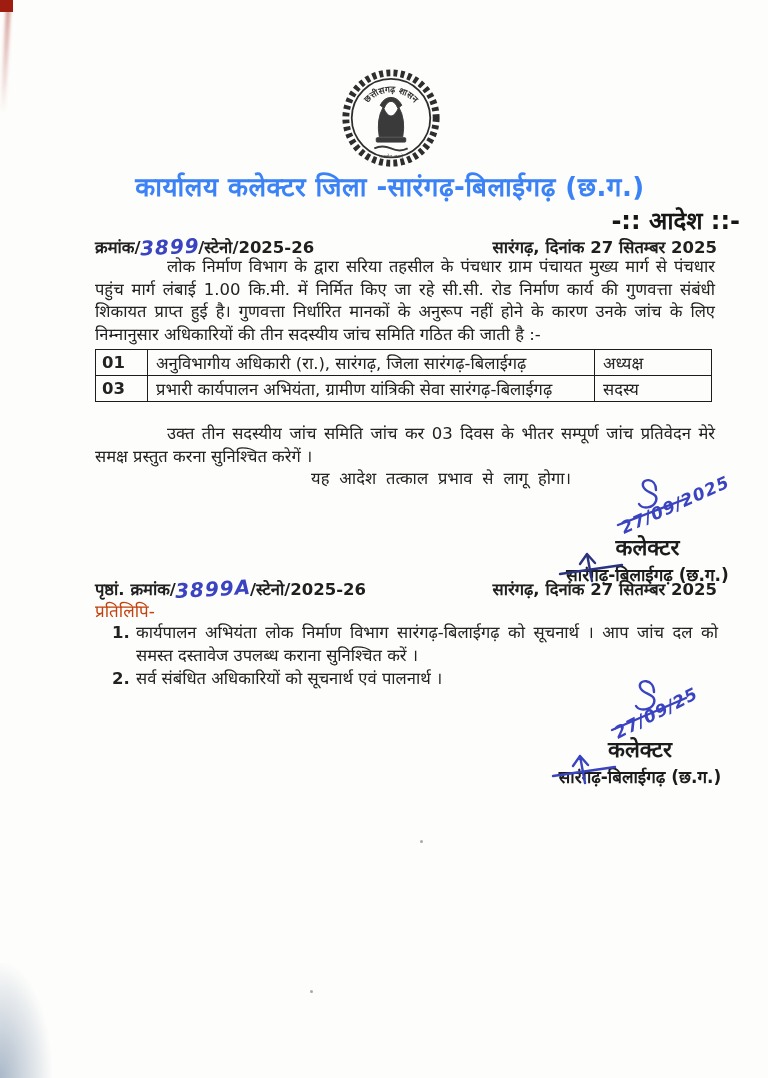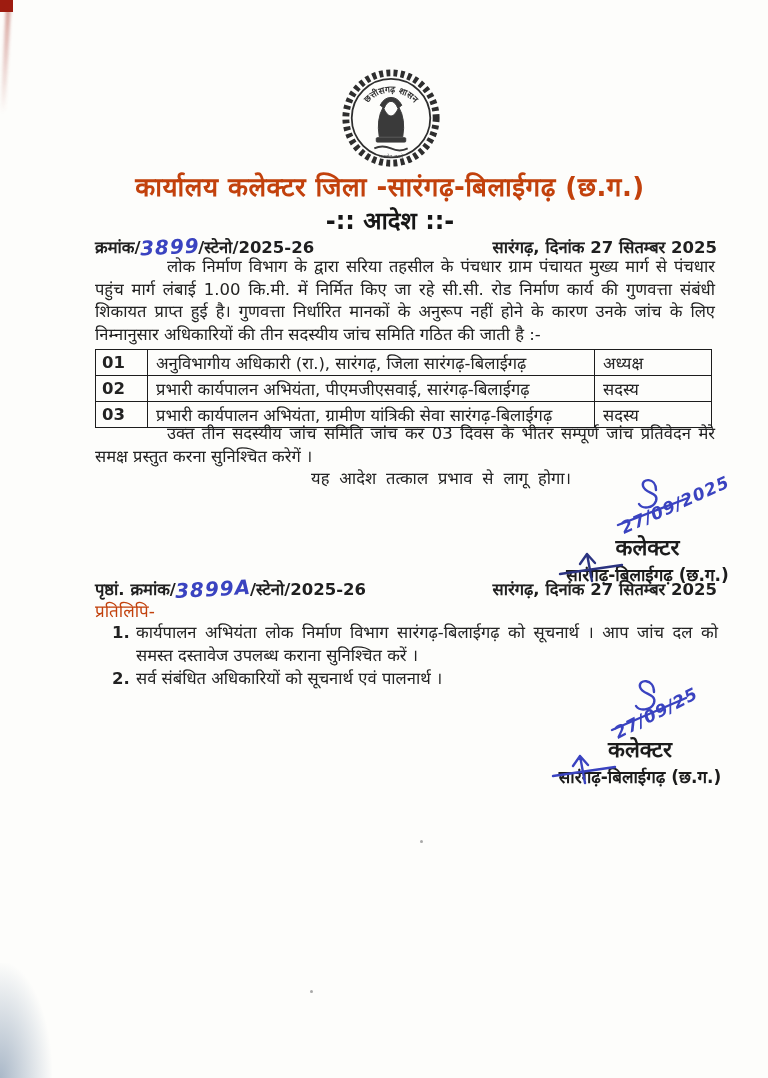--- a/index.html
+++ b/index.html
@@ -16,22 +16,22 @@
     filter:blur(1.5px);transform:rotate(3deg);}
   .smudge{position:absolute;left:0;bottom:0;width:52px;height:115px;
     background:radial-gradient(ellipse at 0% 100%,#aab8c8 0%,rgba(170,184,200,0) 72%);}
   .speck{position:absolute;width:3px;height:3px;border-radius:50%;background:#555;opacity:.5;}
 
   
   .emblem{position:absolute;left:337px;top:66px;width:108px;height:108px;}
 
   
   .title{position:absolute;top:168px;left:40px;width:700px;text-align:center;
-    font-size:26px;font-weight:bold;letter-spacing:.5px;color:#c2410c;}
-  .subtitle{position:absolute;top:203px;left:40px;width:700px;text-align:center;
+    font-size:26px;font-weight:bold;letter-spacing:.5px;color:#3b82f6;}
+  .subtitle{position:absolute;top:203px;left:40px;width:700px;text-align:right;
     font-size:24px;font-weight:bold;color:#161616;}
 
   
   .ref-row{position:absolute;left:95px;width:622px;display:flex;
     justify-content:space-between;align-items:flex-end;
     font-size:16.5px;font-weight:bold;color:#202020;}
   .ref-row-1{top:234px;}
   .ref-row-2{top:576px;}
   .hand-number{display:inline-block;color:#3a43c0;font-size:20px;
     font-weight:bold;font-style:italic;transform:rotate(-3deg);
@@ -124,25 +124,20 @@
   <div class="para para-1">लोक निर्माण विभाग के द्वारा सरिया तहसील के पंचधार ग्राम पंचायत मुख्य मार्ग से पंचधार पहुंच मार्ग लंबाई 1.00 कि.मी. में निर्मित किए जा रहे सी.सी. रोड निर्माण कार्य की गुणवत्ता संबंधी शिकायत प्राप्त हुई है। गुणवत्ता निर्धारित मानकों के अनुरूप नहीं होने के कारण उनके जांच के लिए निम्नानुसार अधिकारियों की तीन सदस्यीय जांच समिति गठित की जाती है  :-</div>
 
   <table class="committee">
     <tbody>
       <tr>
         <td class="sno">01</td>
         <td>अनुविभागीय अधिकारी (रा.), सारंगढ़, जिला सारंगढ़-बिलाईगढ़</td>
         <td class="role">अध्यक्ष</td>
       </tr>
       <tr>
-        <td class="sno">02</td>
-        <td>प्रभारी कार्यपालन अभियंता, पीएमजीएसवाई, सारंगढ़-बिलाईगढ़</td>
-        <td class="role">सदस्य</td>
-      </tr>
-      <tr>
         <td class="sno">03</td>
         <td>प्रभारी कार्यपालन अभियंता, ग्रामीण यांत्रिकी सेवा सारंगढ़-बिलाईगढ़</td>
         <td class="role">सदस्य</td>
       </tr>
     </tbody>
   </table>
 
   <div class="para para-2">उक्त तीन सदस्यीय जांच समिति जांच कर 03 दिवस के भीतर सम्पूर्ण जांच प्रतिवेदन मेरे समक्ष प्रस्तुत करना सुनिश्चित करेगें ।</div>
   <div class="para para-3">यह आदेश तत्काल प्रभाव से लागू होगा।</div>
 

